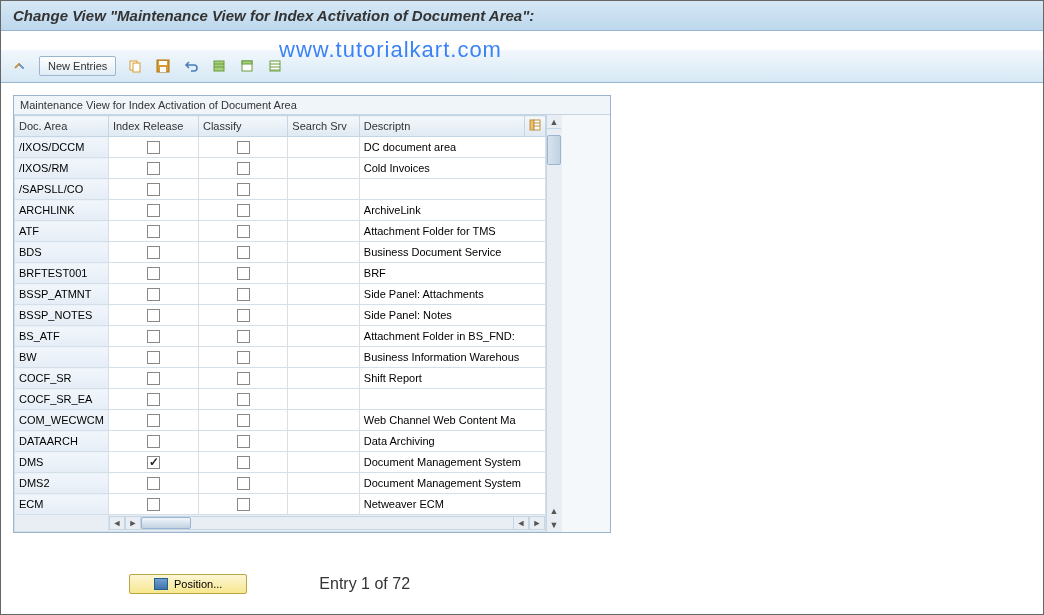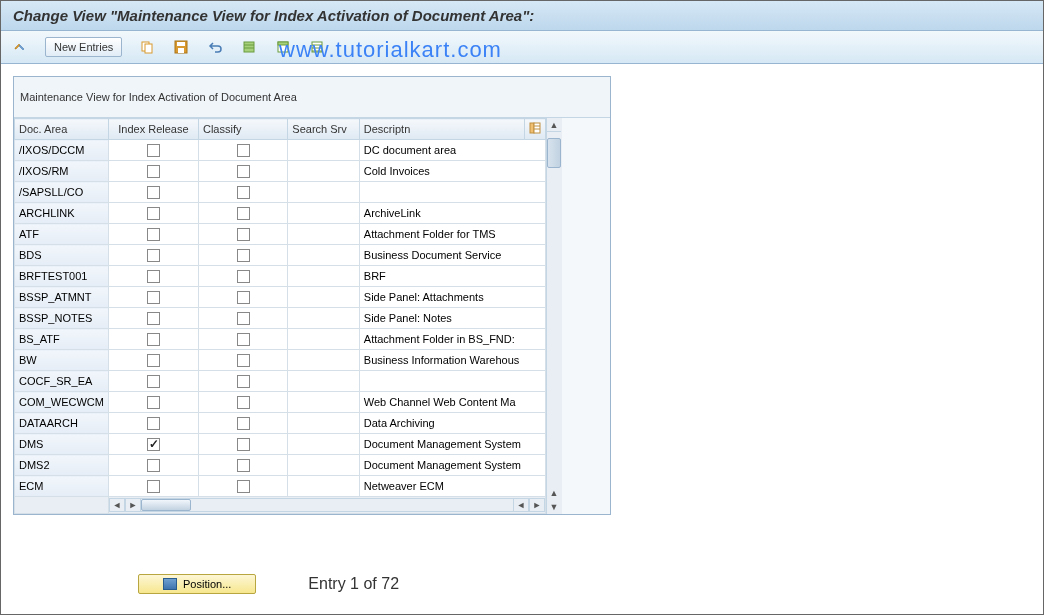--- a/index.html
+++ b/index.html
@@ -22,22 +22,23 @@
       font-style: italic;
       font-size: 15px;
       color: #333;
     }
     .toolbar {
       background: linear-gradient(to bottom, #f2f8fc, #d6e8f5);
       padding: 6px 10px;
       border-bottom: 1px solid #97b5d0;
       display: flex;
       align-items: center;
-      gap: 16px;
-      position: relative;
+      gap: 10px;
+      position: relative;
+      margin-top: 19px;
     }
     .toolbar-icon {
       width: 18px;
       height: 18px;
       display: inline-flex;
       align-items: center;
       justify-content: center;
       cursor: pointer;
     }
     .toolbar-btn {
@@ -63,21 +64,21 @@
     .content {
       padding: 12px;
     }
     .table-container {
       border: 1px solid #9bb5cf;
       width: 598px;
       background: #f5f8fb;
     }
     .table-title {
       background: #f0f5fa;
-      padding: 14px 6px;
+      padding: 3px 6px;
       color: #333;
       border-bottom: 1px solid #c4d5e4;
     }
     .table-wrapper {
       display: flex;
     }
     .data-table {
       border-collapse: collapse;
       width: 532px;
       background: #fff;
@@ -184,22 +185,21 @@
       border-radius: 2px;
       position: absolute;
       left: 0; top: 0;
     }
     .footer-bar {
       position: absolute;
       bottom: 20px;
       left: 128px;
       display: flex;
       align-items: center;
-      gap: 52px;
-      margin-left: 9px;
+      gap: 72px;
     }
     .position-btn {
       background: linear-gradient(to bottom, #fdf6d5, #f7e78f);
       border: 1px solid #b8a640;
       border-radius: 2px;
       padding: 3px 24px 3px 24px;
       font-size: 11px;
       cursor: pointer;
       display: inline-flex;
       align-items: center;
@@ -275,21 +275,21 @@
 <div class="watermark">www.tutorialkart.com</div>
 
 <div class="content">
   <div class="table-container">
     <div class="table-title">Maintenance View for Index Activation of Document Area</div>
     <div class="table-wrapper">
       <table class="data-table">
         <thead>
           <tr>
             <th class="col-area">Doc. Area</th>
-            <th class="col-release" style="text-align:center;">Index Release</th>
+            <th class="col-release" style="text-align:left;">Index Release</th>
             <th class="col-classify" style="text-align:left;margin-top:16px;">Classify</th>
             <th class="col-search">Search Srv</th>
             <th class="col-desc">Descriptn</th>
             <th class="th-config">
               <svg width="12" height="12" viewBox="0 0 12 12">
                   <rect x="1" y="1" width="4" height="10" fill="#f0c070" stroke="#c09040"></rect>
                   <rect x="5" y="1" width="6" height="10" fill="#fff" stroke="#c09040"></rect>
                   <line x1="5" y1="4" x2="11" y2="4" stroke="#c09040"></line>
                   <line x1="5" y1="7" x2="11" y2="7" stroke="#c09040"></line>
                 </svg>
@@ -366,20 +366,27 @@
     <td class="col-classify center-cell"><span class="checkbox "></span></td>
     <td class="col-search"></td>
     <td class="col-desc" colspan="2">Attachment Folder in BS_FND:</td>
   </tr>
             <tr>
     <td class="col-area area-cell">BW</td>
     <td class="col-release center-cell"><span class="checkbox "></span></td>
     <td class="col-classify center-cell"><span class="checkbox "></span></td>
     <td class="col-search"></td>
     <td class="col-desc" colspan="2">Business Information Warehous</td>
+  </tr>
+            <tr>
+    <td class="col-area area-cell">COCF_SR</td>
+    <td class="col-release center-cell"><span class="checkbox "></span></td>
+    <td class="col-classify center-cell"><span class="checkbox "></span></td>
+    <td class="col-search"></td>
+    <td class="col-desc" colspan="2">Shift Report</td>
   </tr>
             <tr>
     <td class="col-area area-cell">COCF_SR_EA</td>
     <td class="col-release center-cell"><span class="checkbox "></span></td>
     <td class="col-classify center-cell"><span class="checkbox "></span></td>
     <td class="col-search"></td>
     <td class="col-desc" colspan="2"></td>
   </tr>
             <tr>
     <td class="col-area area-cell">COM_WECWCM</td>

